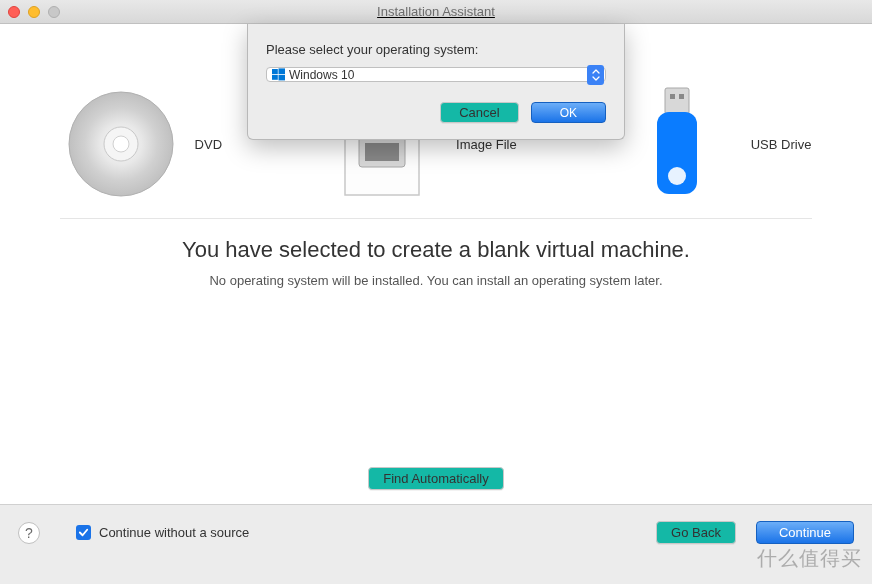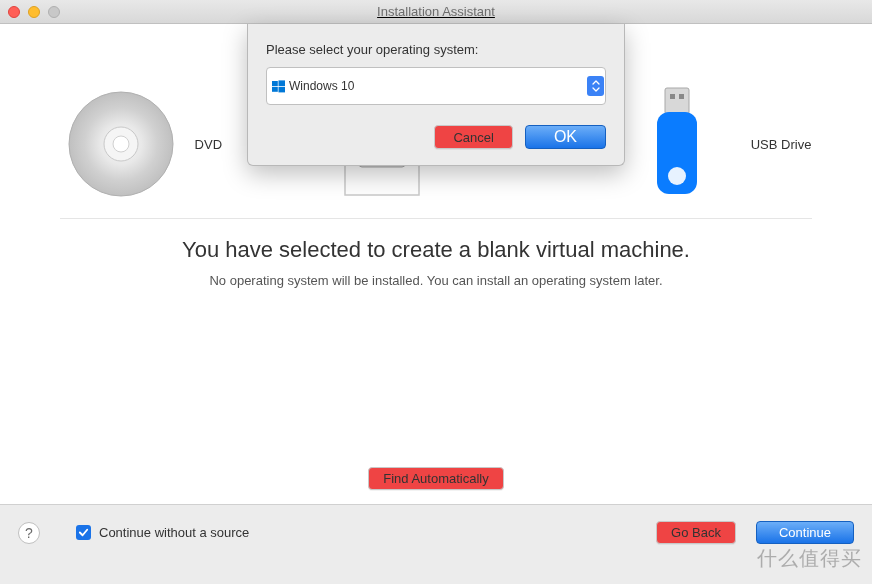--- a/index.html
+++ b/index.html
@@ -89,21 +89,21 @@
       color: #555;
     }
     .find-auto-wrap {
       position: absolute;
       bottom: 14px;
       left: 0;
       right: 0;
       text-align: center;
     }
     .mac-button {
-      background: #ef4444;
+      background: #14b8a6;
       border: 1px solid #c8c8c8;
       border-radius: 4px;
       padding: 3px 14px;
       font-size: 13px;
       color: #333;
       cursor: pointer;
       box-shadow: 0 1px 0 rgba(0,0,0,0.05);
     }
     .footer {
       height: 56px;
@@ -174,21 +174,21 @@
       padding: 18px 18px 16px;
       z-index: 100;
     }
     .sheet-prompt {
       font-size: 13px;
       color: #333;
       margin-bottom: 10px;
     }
     .sheet-select {
       width: 100%;
-      height: 38px;
+      height: 15px;
       background: #fff;
       border: 1px solid #c0c0c0;
       border-radius: 4px;
       display: flex;
       align-items: center;
       padding: 0 0 0 4px;
       cursor: pointer;
       position: relative;
     }
     .os-icon {
@@ -215,21 +215,21 @@
       justify-content: center;
       margin-right: 1px;
     }
     .sheet-buttons {
       display: flex;
       justify-content: flex-end;
       gap: 12px;
       margin-top: 20px;
     }
     .sheet-buttons .mac-button { padding: 2px 18px; font-size: 13px; }
-    .sheet-buttons .primary-button { padding: 2px 28px; font-size: 16px; }
+    .sheet-buttons .primary-button { padding: 2px 28px; font-size: 12px; }
     .watermark {
       position: absolute;
       bottom: 12px;
       right: 10px;
       font-size: 20px;
       color: rgba(120,120,120,0.55);
       font-weight: 500;
       pointer-events: none;
       letter-spacing: 1px;
     }

